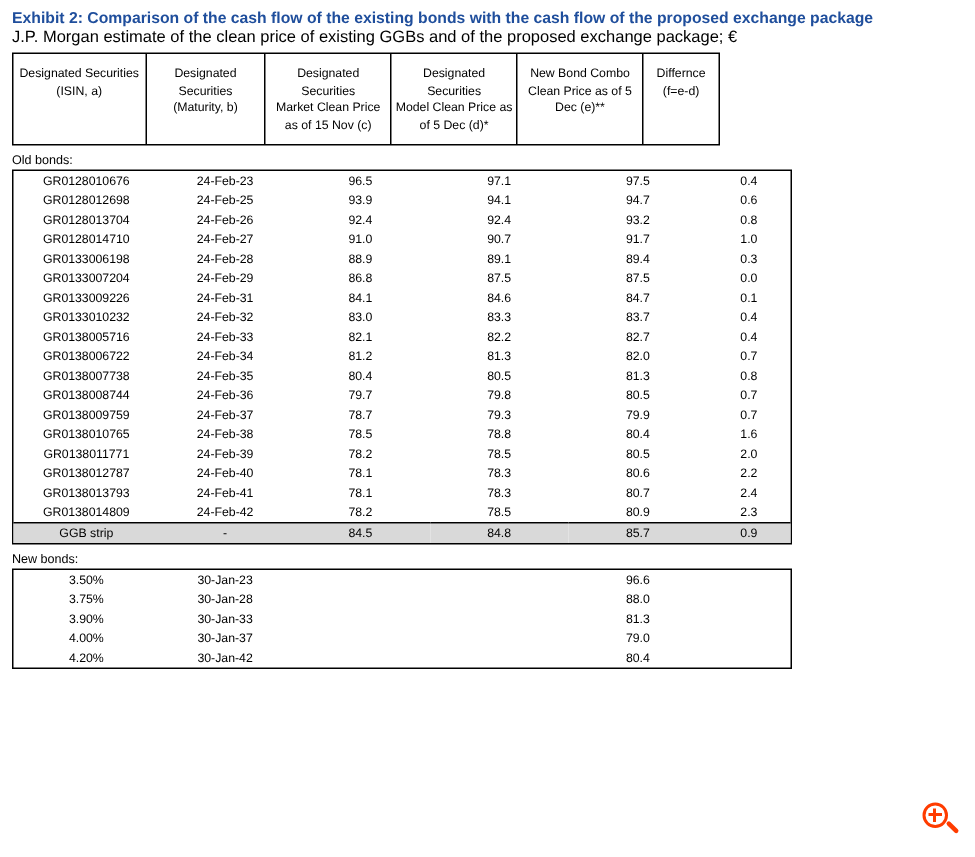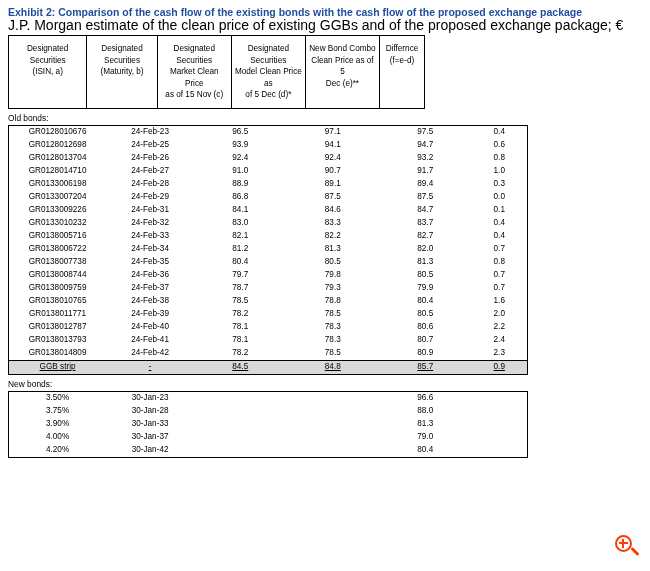--- a/index.html
+++ b/index.html
@@ -22,26 +22,26 @@
   }
   .exhibit-title {
     color: #1f4e9c;
     font-weight: bold;
     font-size: 10.5px;
     line-height: 13px;
     margin: 0 0 1px 0;
   }
   .exhibit-sub {
     color: #000000;
-    font-size: 14px;
+    font-size: 11px;
     line-height: 11px;
     margin: 0 0 4px 0;
   }
   .head-box {
-    width: 417px;
+    width: 472px;
     border: 1px solid #000;
     box-sizing: border-box;
   }
   .head-box table {
     width: 100%;
     border-collapse: collapse;
     table-layout: fixed;
   }
   .head-box td {
     font-size: 8.2px;
@@ -74,21 +74,20 @@
     line-height: 10px;
     text-align: center;
     padding: 1.5px 2px;
     white-space: nowrap;
   }
   .strip-row td {
     background: #d9d9d9;
   }
   .strip-row {
     border-top: 1px solid #000;
-    text-decoration: underline;
   }
   
   .zoom-widget {
     position: absolute;
     right: 8px;
     bottom: 8px;
     width: 30px;
     height: 30px;
   }
   .zoom-widget .glass {

